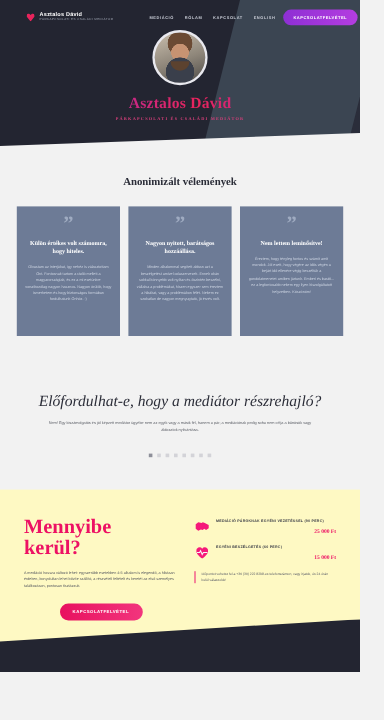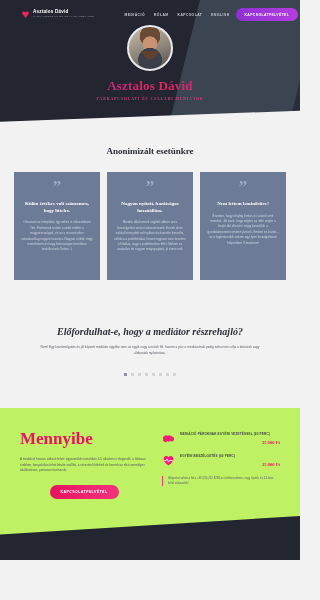--- a/index.html
+++ b/index.html
@@ -138,36 +138,36 @@
     margin: 8px 0 6px; line-height: 1.35;
   }
   .card-body {
     font-size: 3.1px; line-height: 1.75; color: #ccd4e2;
   }
 
   
   .faq { padding: 46px 22px 0; text-align: center; }
   .faq-q {
     font-family: "Liberation Serif", serif;
-    font-size: 10px; font-style: italic; font-weight: bold;
+    font-size: 13px; font-style: italic; font-weight: normal;
     color: #2b2d38;
   }
   .faq-a {
     font-size: 3.2px; line-height: 1.9; color: #5d6068;
     margin: 7px 16px 0;
   }
   .dots { display: flex; justify-content: center; gap: 4px; margin-top: 17px; }
   .dot { width: 3px; height: 3px; background: #d3d3d8; }
   .dot.active { background: #8e909a; }
 
   
   .pricing {
     position: absolute; left: 0; bottom: 0;
     width: 100%; height: 152px;
-    background: #bef264;
+    background: #fef9c3;
     padding: 22px 20px 0;
     display: flex; gap: 14px;
   }
   .pricing-left { width: 128px; }
   .price-head {
     font-family: "Liberation Serif", serif;
     font-size: 17px; line-height: 1.05; font-weight: bold;
     color: #ed1164;
   }
   .price-desc {
@@ -243,21 +243,21 @@
       </div>
 
       <div class="hero-name">Asztalos Dávid</div>
       <div class="hero-sub">PÁRKAPCSOLATI ÉS CSALÁDI MEDIÁTOR</div>
     </div>
 
     <div class="hero-bottom-wedge"></div>
   </div>
 
   <div class="testimonials">
-    <div class="section-title">Anonimizált esetünkre</div>
+    <div class="section-title">Anonimizált vélemények</div>
 
     <div class="cards">
       <div class="card">
         <div class="quote-glyph">”</div>
         <div class="card-title">Külön értékes volt számomra, hogy hiteles.</div>
         <div class="card-body">Olvastam az interjúkat, így nehéz is választottam Önt. Fontosnak tartom a rádió mellett a magyarországiak, és ez a mi esetünkre vonatkozólag nagyon hasznos. Nagyon örülök, hogy ismerhetem és hogy biztonságos formában fordulhatunk Önhöz. :)</div>
       </div>
       <div class="card">
         <div class="quote-glyph">”</div>
         <div class="card-title">Nagyon nyitott, barátságos hozzáállása.</div>
@@ -283,20 +283,21 @@
       <div class="dot"></div>
       <div class="dot"></div>
       <div class="dot"></div>
     </div>
   </div>
 
   <div class="pricing">
     <div class="pricing-left">
       <div class="price-head">
         <span>Mennyibe</span><br>
+        <span>kerül?</span>
       </div>
       <div class="price-desc">A mediáció hossza változó lehet: egyszerűbb esetekben 4-5 alkalom is elegendő, a hibásan érdeken, bonyolultan lehet bővíte szállító, a részvételi feltételt és keretét az első személyes találkozáson, pontosan tisztázzuk.</div>
       <button class="cta-bottom">KAPCSOLATFELVÉTEL</button>
     </div>
 
     <div class="pricing-right">
       <div class="price-row">
         <div class="price-icon">
           <svg viewBox="0 0 24 24" width="13" height="13" fill="currentColor">
             <path d="M2 9l4-3 5 1 2-1 3 1 6 3v5l-4 3-3-2-2 2-3-1-4 2-4-3z"></path>

